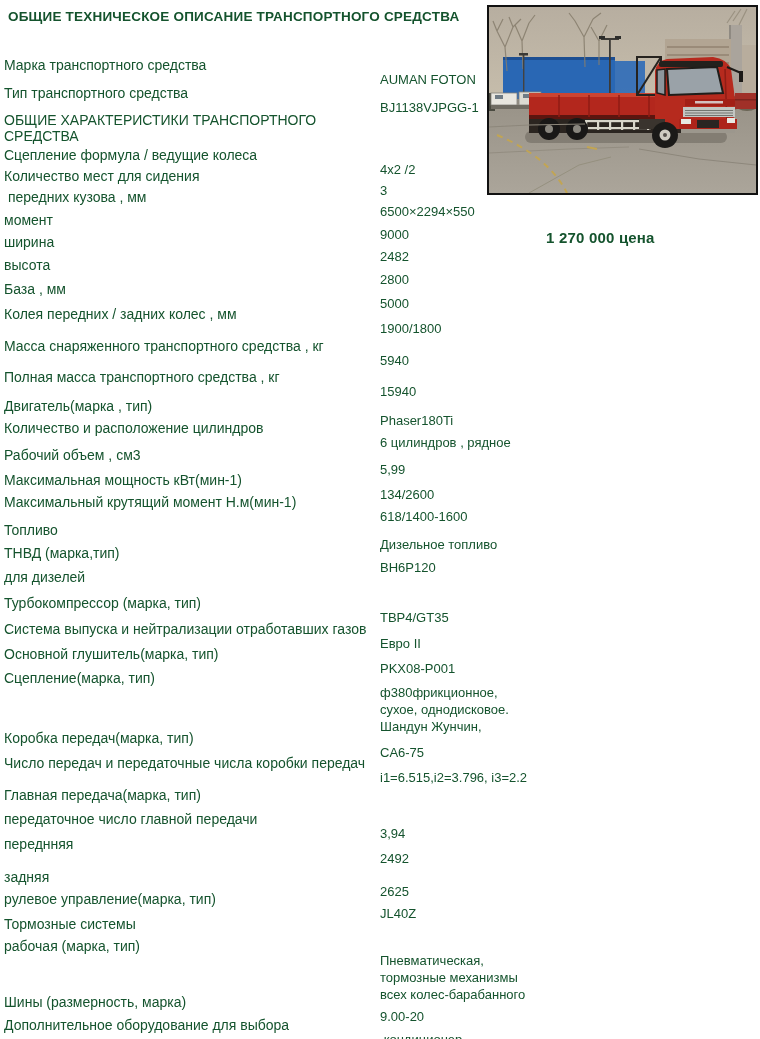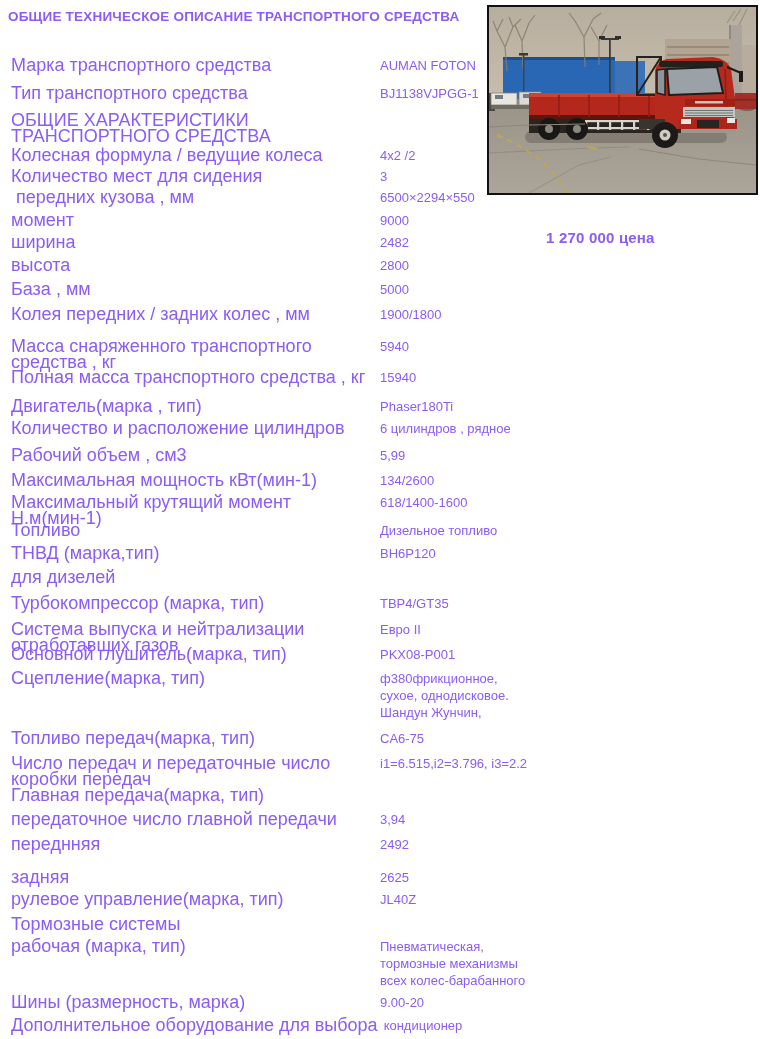--- a/index.html
+++ b/index.html
@@ -1,21 +1,21 @@
 <!DOCTYPE html>
 <html><head>
 <meta charset="utf-8">
 <style>
   html,body{margin:0;padding:0;background:#fff;}
   .page{position:relative;width:760px;height:1039px;background:#fff;overflow:hidden;
-        font-family:"Liberation Sans", sans-serif;color:#8b5cf6;}
+        font-family:"Liberation Sans", sans-serif;color:#14532d;}
   .title{position:absolute;left:8px;top:9px;font-size:13.5px;font-weight:bold;letter-spacing:.2px;white-space:pre;}
   .spec-row{position:absolute;left:0;width:760px;}
-  .lbl{position:absolute;left:11px;top:0;width:372px;font-size:18px;line-height:16px;white-space:pre-wrap;}
-  .val{position:absolute;left:380px;top:0;width:185px;font-size:13px;line-height:17px;white-space:pre-wrap;}
+  .lbl{position:absolute;left:4px;top:0;width:372px;font-size:14px;line-height:16px;white-space:pre-wrap;}
+  .val{position:absolute;left:380px;top:14px;width:185px;font-size:13px;line-height:17px;white-space:pre-wrap;}
   .photo{position:absolute;left:487px;top:5px;width:267px;height:186px;border:2px solid #111;background:#b9b0a3;}
   .photo svg{display:block;}
   .price{position:absolute;left:546px;top:229px;font-size:15px;font-weight:bold;letter-spacing:.2px;white-space:pre;text-align:right;}
 </style>
 </head>
 <body>
 
 <div class="page">
 
   <div class="title">ОБЩИЕ ТЕХНИЧЕСКОЕ ОПИСАНИЕ ТРАНСПОРТНОГО СРЕДСТВА</div>
@@ -27,21 +27,21 @@
       </div>
       <div class="spec-row" style="top: 85px;">
         <span class="lbl">Тип транспортного средства</span>
         <span class="val">BJ1138VJPGG-1</span>
       </div>
       <div class="spec-row" style="top: 112px;">
         <span class="lbl">ОБЩИЕ ХАРАКТЕРИСТИКИ ТРАНСПОРТНОГО СРЕДСТВА</span>
         <span class="val"></span>
       </div>
       <div class="spec-row" style="top: 147px;">
-        <span class="lbl">Колесная формула / ведущие колеса</span>
+        <span class="lbl">Сцепление формула / ведущие колеса</span>
         <span class="val">4x2 /2</span>
       </div>
       <div class="spec-row" style="top: 168px;">
         <span class="lbl">Количество мест для сидения</span>
         <span class="val">3</span>
       </div>
       <div class="spec-row" style="top: 189px;">
         <span class="lbl"> передних кузова , мм</span>
         <span class="val">6500×2294×550</span>
       </div>
@@ -117,25 +117,25 @@
         <span class="lbl">Основной глушитель(марка, тип)</span>
         <span class="val">PKX08-P001</span>
       </div>
       <div class="spec-row" style="top: 670px;">
         <span class="lbl">Сцепление(марка, тип)</span>
         <span class="val">ф380фрикционное,
 сухое, однодисковое.
 Шандун Жунчин,</span>
       </div>
       <div class="spec-row" style="top: 730px;">
-        <span class="lbl">Топливо передач(марка, тип)</span>
+        <span class="lbl">Коробка передач(марка, тип)</span>
         <span class="val">CA6-75</span>
       </div>
       <div class="spec-row" style="top: 755px;">
-        <span class="lbl">Число передач и передаточные число коробки передач</span>
+        <span class="lbl">Число передач и передаточные числа коробки передач</span>
         <span class="val">i1=6.515,i2=3.796, i3=2.2</span>
       </div>
       <div class="spec-row" style="top: 787px;">
         <span class="lbl">Главная передача(марка, тип)</span>
         <span class="val"></span>
       </div>
       <div class="spec-row" style="top: 811px;">
         <span class="lbl">передаточное число главной передачи</span>
         <span class="val">3,94</span>
       </div>

